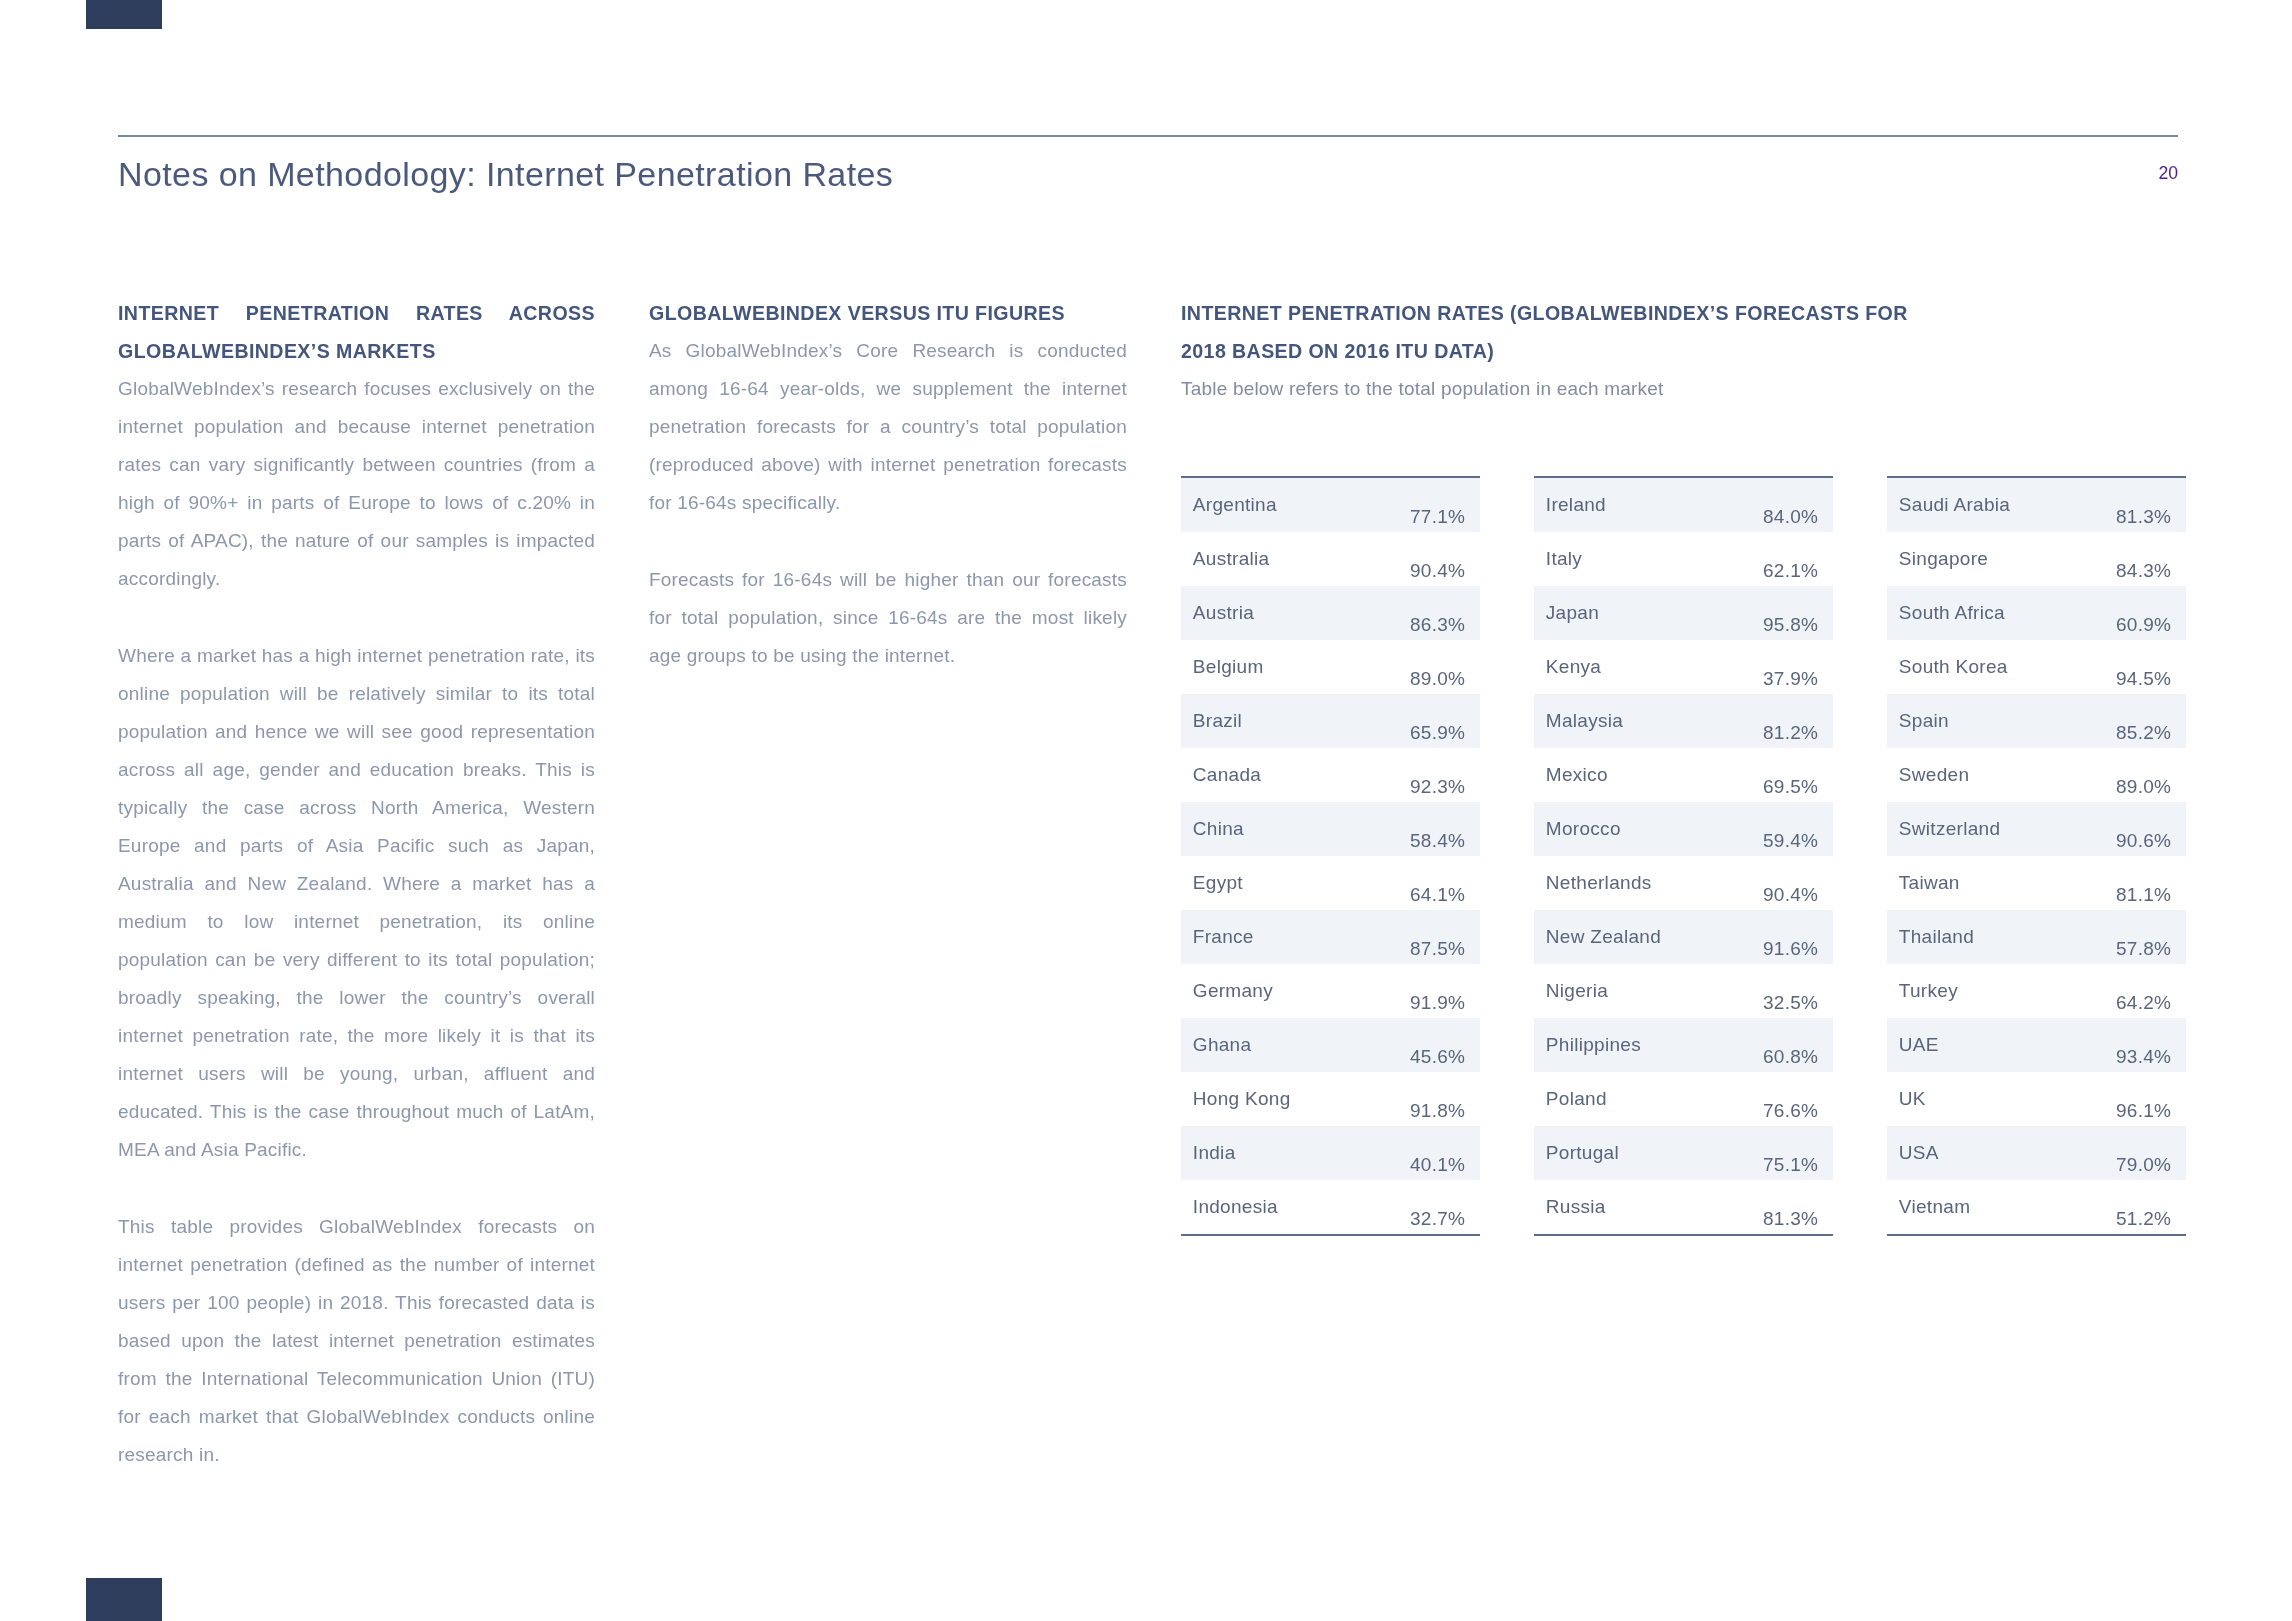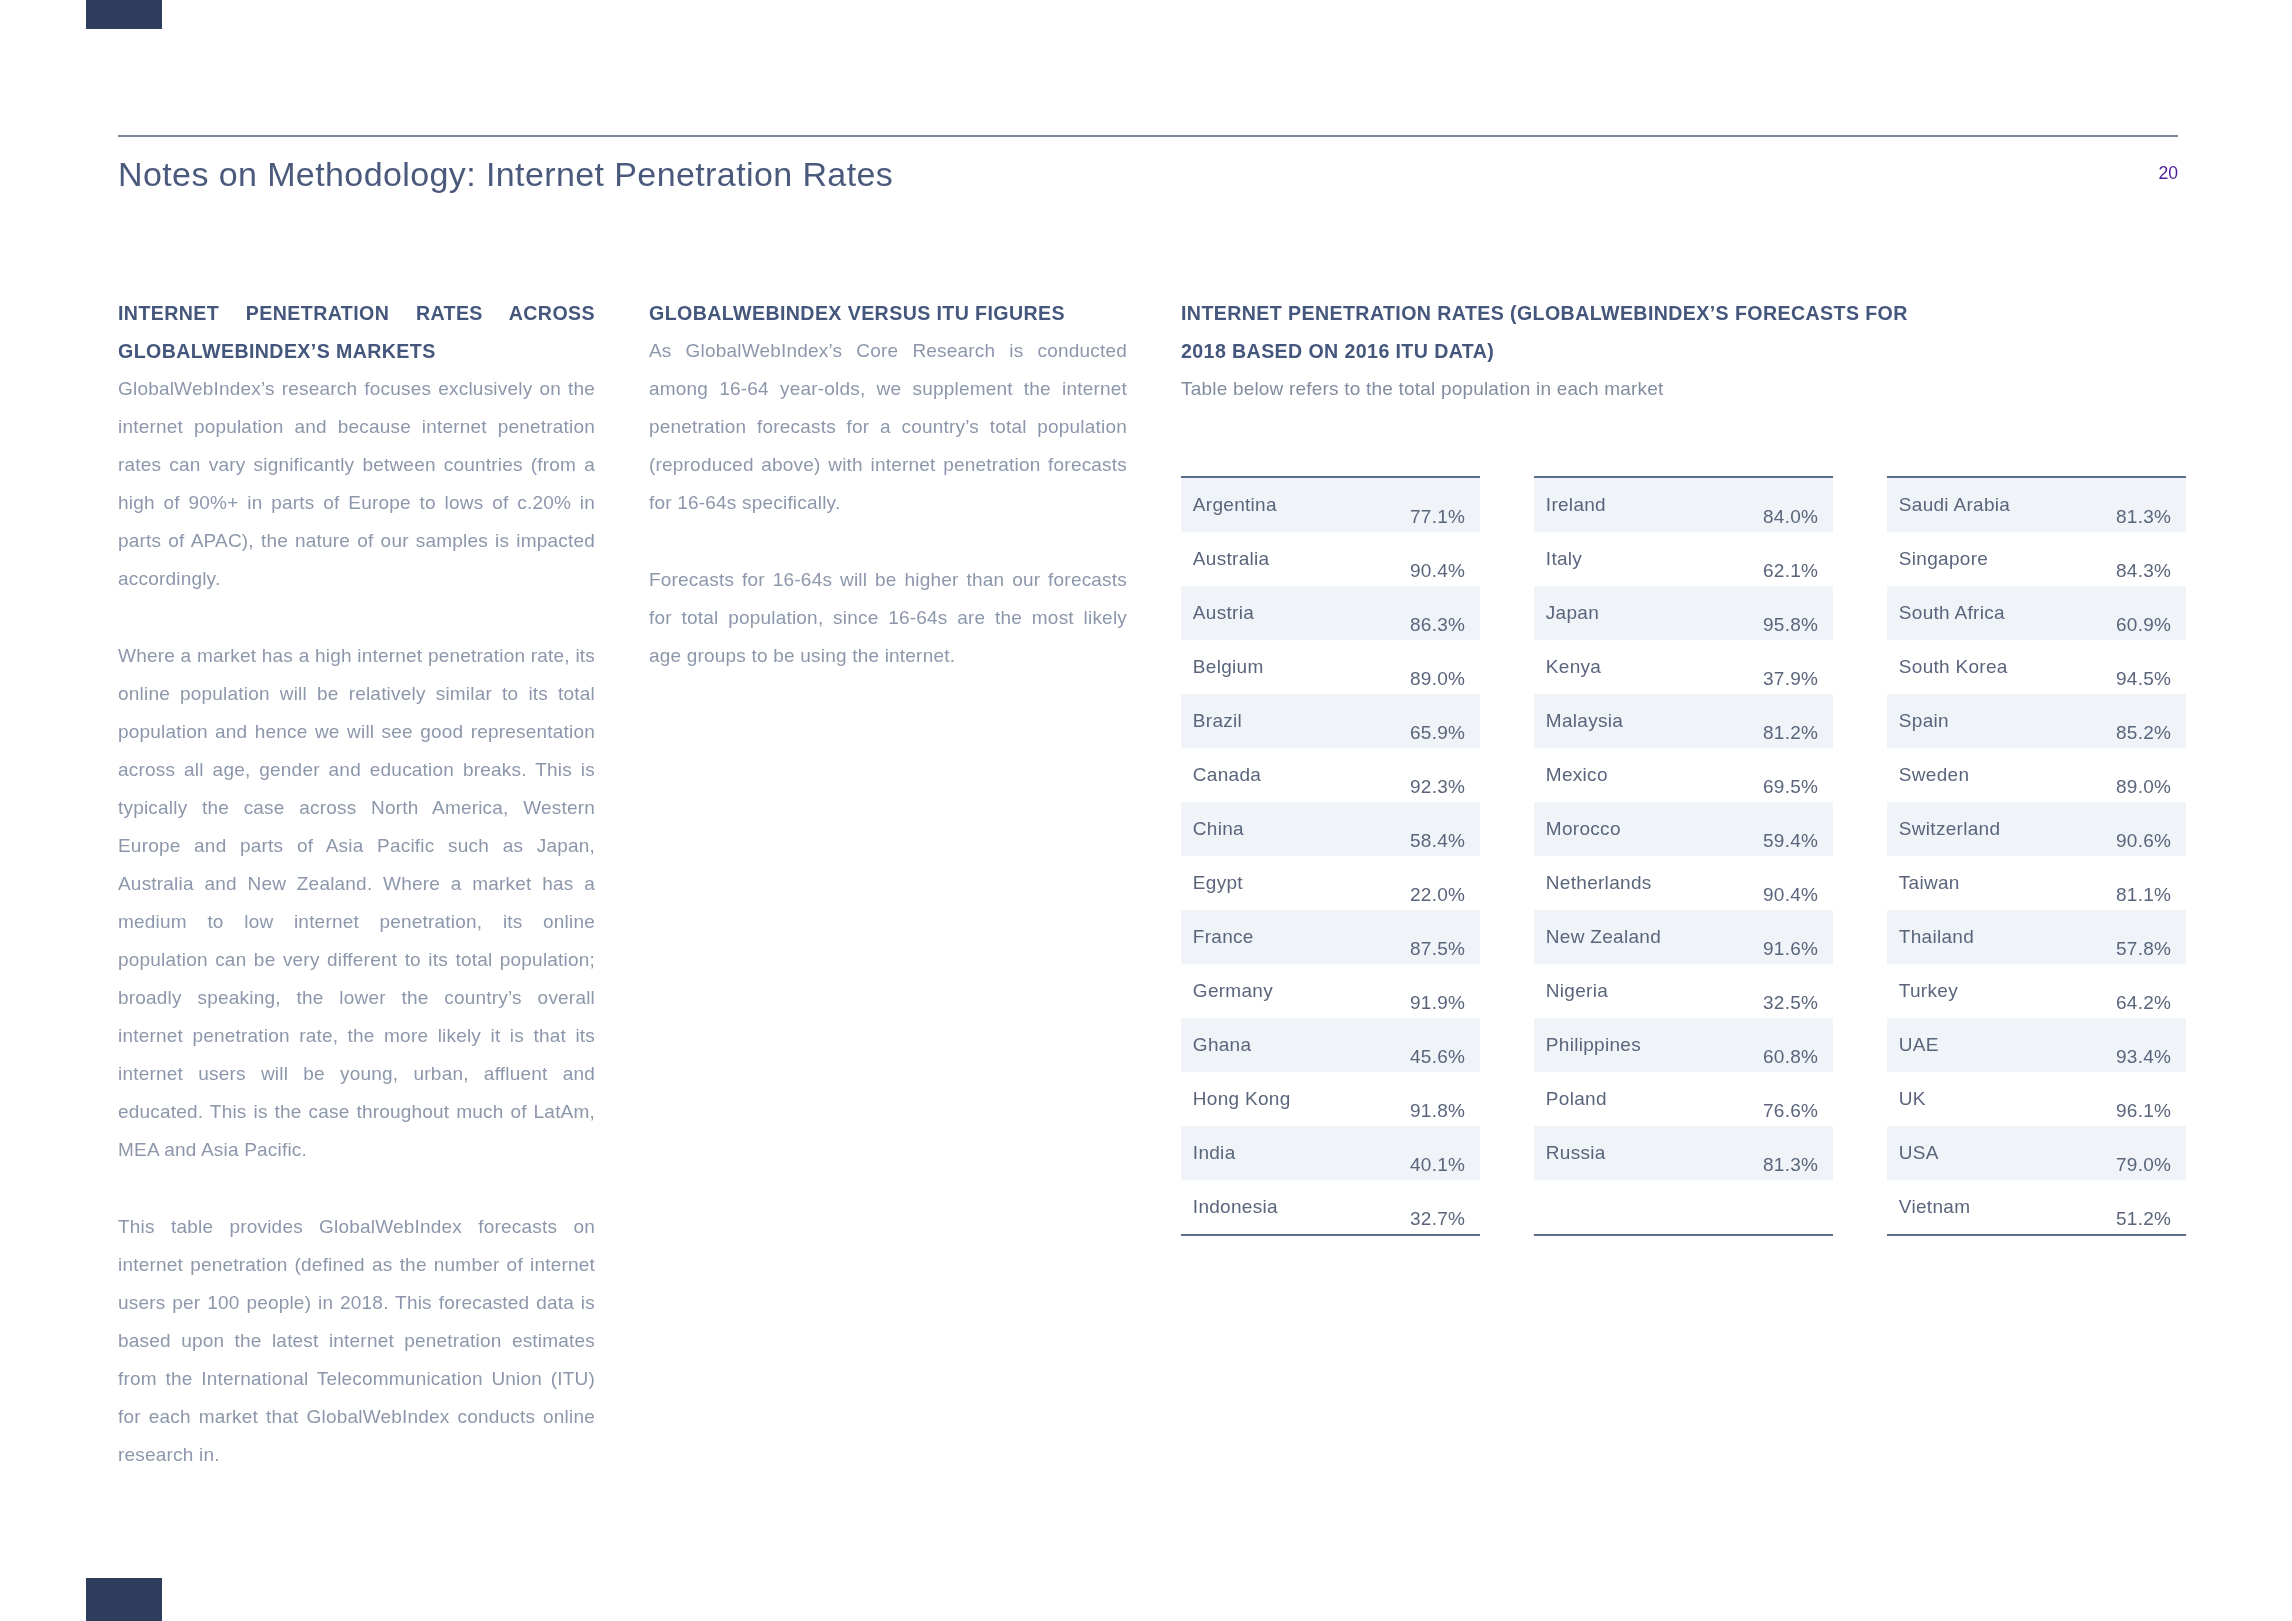--- a/index.html
+++ b/index.html
@@ -118,21 +118,21 @@
         <div class="trow">
           <span class="country">Canada</span>
           <span class="value">92.3%</span>
         </div>
         <div class="trow">
           <span class="country">China</span>
           <span class="value">58.4%</span>
         </div>
         <div class="trow">
           <span class="country">Egypt</span>
-          <span class="value">22.0%</span>
+          <span class="value">64.1%</span>
         </div>
         <div class="trow">
           <span class="country">France</span>
           <span class="value">87.5%</span>
         </div>
         <div class="trow">
           <span class="country">Germany</span>
           <span class="value">91.9%</span>
         </div>
         <div class="trow">
@@ -195,20 +195,24 @@
         </div>
         <div class="trow">
           <span class="country">Philippines</span>
           <span class="value">60.8%</span>
         </div>
         <div class="trow">
           <span class="country">Poland</span>
           <span class="value">76.6%</span>
         </div>
         <div class="trow">
+          <span class="country">Portugal</span>
+          <span class="value">75.1%</span>
+        </div>
+        <div class="trow">
           <span class="country">Russia</span>
           <span class="value">81.3%</span>
         </div>
       </div>
     <div class="subtable">
         <div class="trow">
           <span class="country">Saudi Arabia</span>
           <span class="value">81.3%</span>
         </div>
         <div class="trow">

